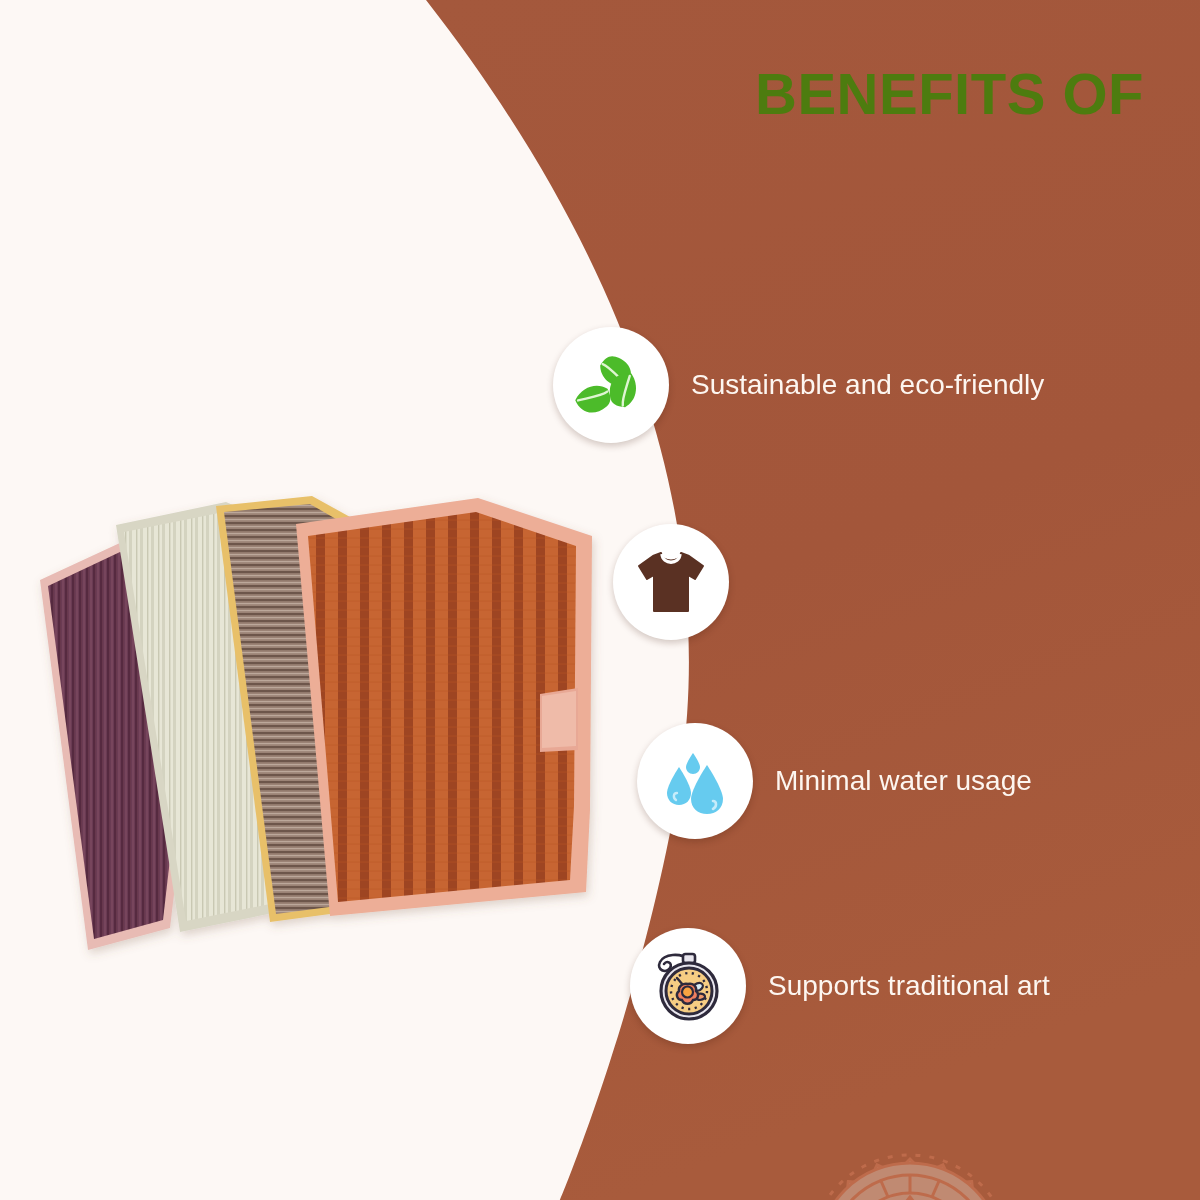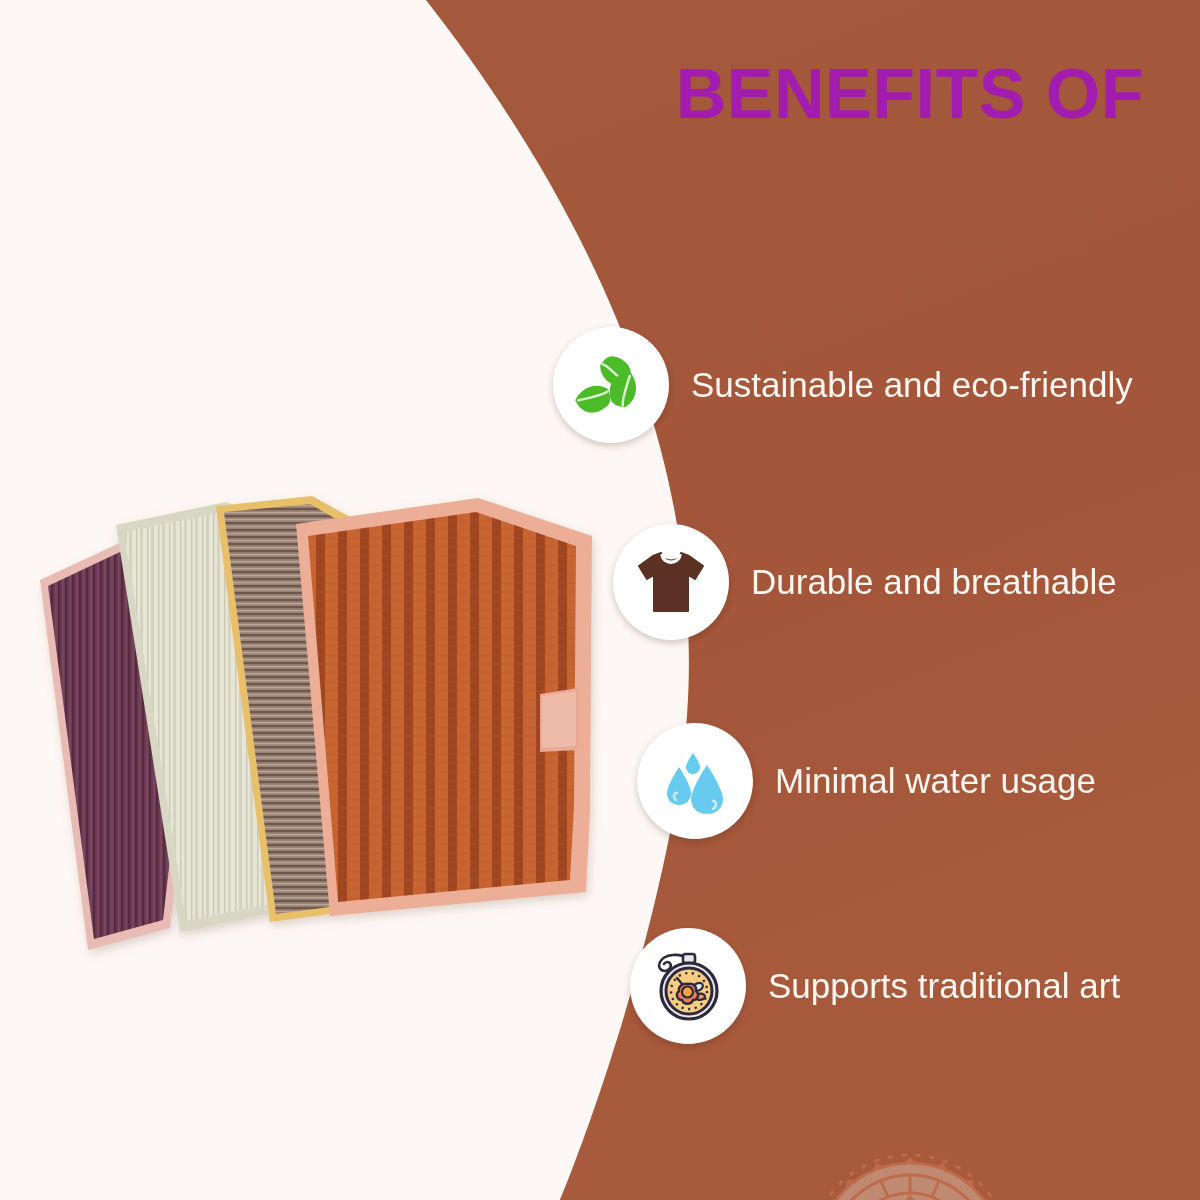--- a/index.html
+++ b/index.html
@@ -31,22 +31,22 @@
     height: 1200px;
   }
 
   
   .title-block {
     position: absolute;
     right: 56px;
     top: 44px;
     width: 600px;
     text-align: right;
-    color: #a21caf;
-    font-size: 70px;
+    color: #4d7c0f;
+    font-size: 58px;
     line-height: 100px;
     font-weight: bold;
     letter-spacing: 0.5px;
   }
 
   
   .benefit {
     position: absolute;
     display: flex;
     align-items: center;
@@ -66,21 +66,21 @@
     box-shadow: 0 3px 7px rgba(60, 25, 10, 0.22);
     display: flex;
     align-items: center;
     justify-content: center;
   }
   .icon-circle svg { display: block; }
 
   .benefit-label {
     margin-left: 22px;
     color: #FDF6F0;
-    font-size: 35px;
+    font-size: 28px;
     line-height: 40px;
     white-space: nowrap;
     font-weight: normal;
   }
 
   
   .fabric-stack {
     position: absolute;
     left: 30px;
     top: 480px;
@@ -270,21 +270,20 @@
   </div>
 
   <div class="benefit benefit-2">
     <div class="icon-circle">
       <svg width="68" height="66" viewBox="0 0 68 66">
         <path d="M24,4 L16,7 L2,17 L10,30 L17,26 L17,62 L51,62 L51,26 L58,30 L66,17 L52,7 L44,4
                  C 44,14 24,14 24,4 Z" fill="#5A3123" stroke="#5A3123" stroke-width="2" stroke-linejoin="round"></path>
         <path d="M25,5 C 26,16 42,16 43,5" fill="none" stroke="#FFFFFF" stroke-width="3.4"></path>
       </svg>
     </div>
-    <div class="benefit-label">Durable and breathable</div>
   </div>
 
   <div class="benefit benefit-3">
     <div class="icon-circle">
       <svg width="72" height="72" viewBox="0 0 72 72">
 
         <path d="M34,8 C 34,8 27,18 27,22 C 27,26 30,29 34,29 C 38,29 41,26 41,22 C 41,18 34,8 34,8 Z" fill="#66CBEF"></path>
 
         <path d="M20,22 C 20,22 8,40 8,48 C 8,55 13,60 20,60 C 27,60 32,55 32,48 C 32,40 20,22 20,22 Z" fill="#66CBEF"></path>
         <path d="M18,48 C 14,48 14,53 17,55" fill="none" stroke="#C7ECFA" stroke-width="2.4" stroke-linecap="round"></path>

